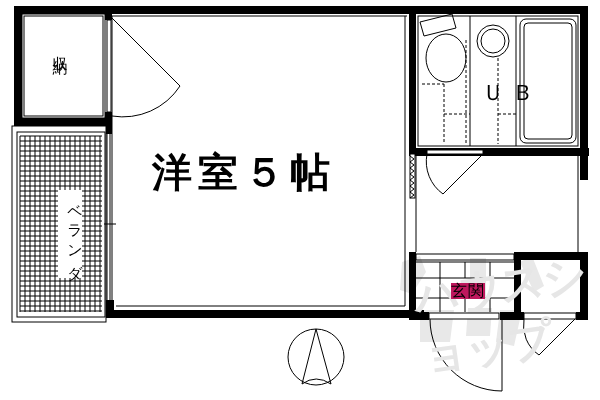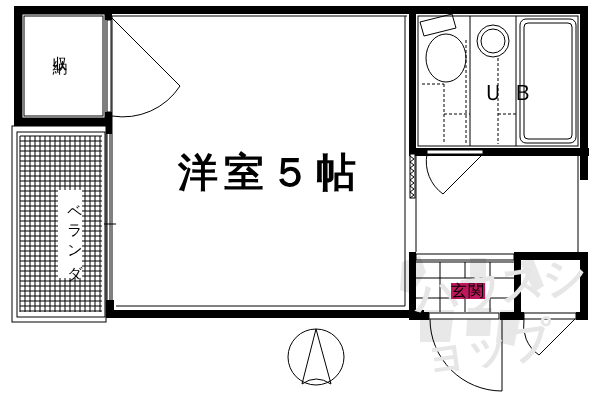--- a/index.html
+++ b/index.html
@@ -1,19 +1,19 @@
 <!DOCTYPE html>
 <html><head>
 <meta charset="utf-8">
 <style>
   html, body { margin: 0; padding: 0; background: #ffffff; }
   body { width: 600px; height: 400px; position: relative; overflow: hidden; font-family: "DejaVu Sans", sans-serif; }
   #plan { position: absolute; left: 0; top: 0; width: 600px; height: 400px; }
   .label { position: absolute; color: #000; white-space: nowrap; line-height: 1; }
-  .room-main { left: 152px; top: 152px; font-size: 40px; letter-spacing: 6px; font-weight: bold; margin-left: 26px; }
+  .room-main { left: 152px; top: 152px; font-size: 40px; letter-spacing: 6px; font-weight: bold; }
   .storage { left: 52px; top: 44px; font-size: 15px; writing-mode: vertical-rl; letter-spacing: 4px; }
   .veranda { left: 58px; top: 190px; width: 24px; padding: 4px 0; font-size: 15px; writing-mode: vertical-rl; letter-spacing: 3px; background: #fff; text-align: center; }
   .ub { left: 482px; top: 82px; font-size: 22px; letter-spacing: 8px; }
   .genkan { left: 451px; top: 283px; font-size: 16px; letter-spacing: 1px; background: #be185d; }
   .watermark { position: absolute; left: 418px; top: 256px; font-size: 44px; font-weight: bold; color: #e6e6e6; transform: rotate(-8deg); letter-spacing: -2px; z-index: 0; pointer-events: none; }
 </style>
 </head>
 <body>
 
 <svg id="plan" viewBox="0 0 600 400" xmlns="http://www.w3.org/2000/svg">

